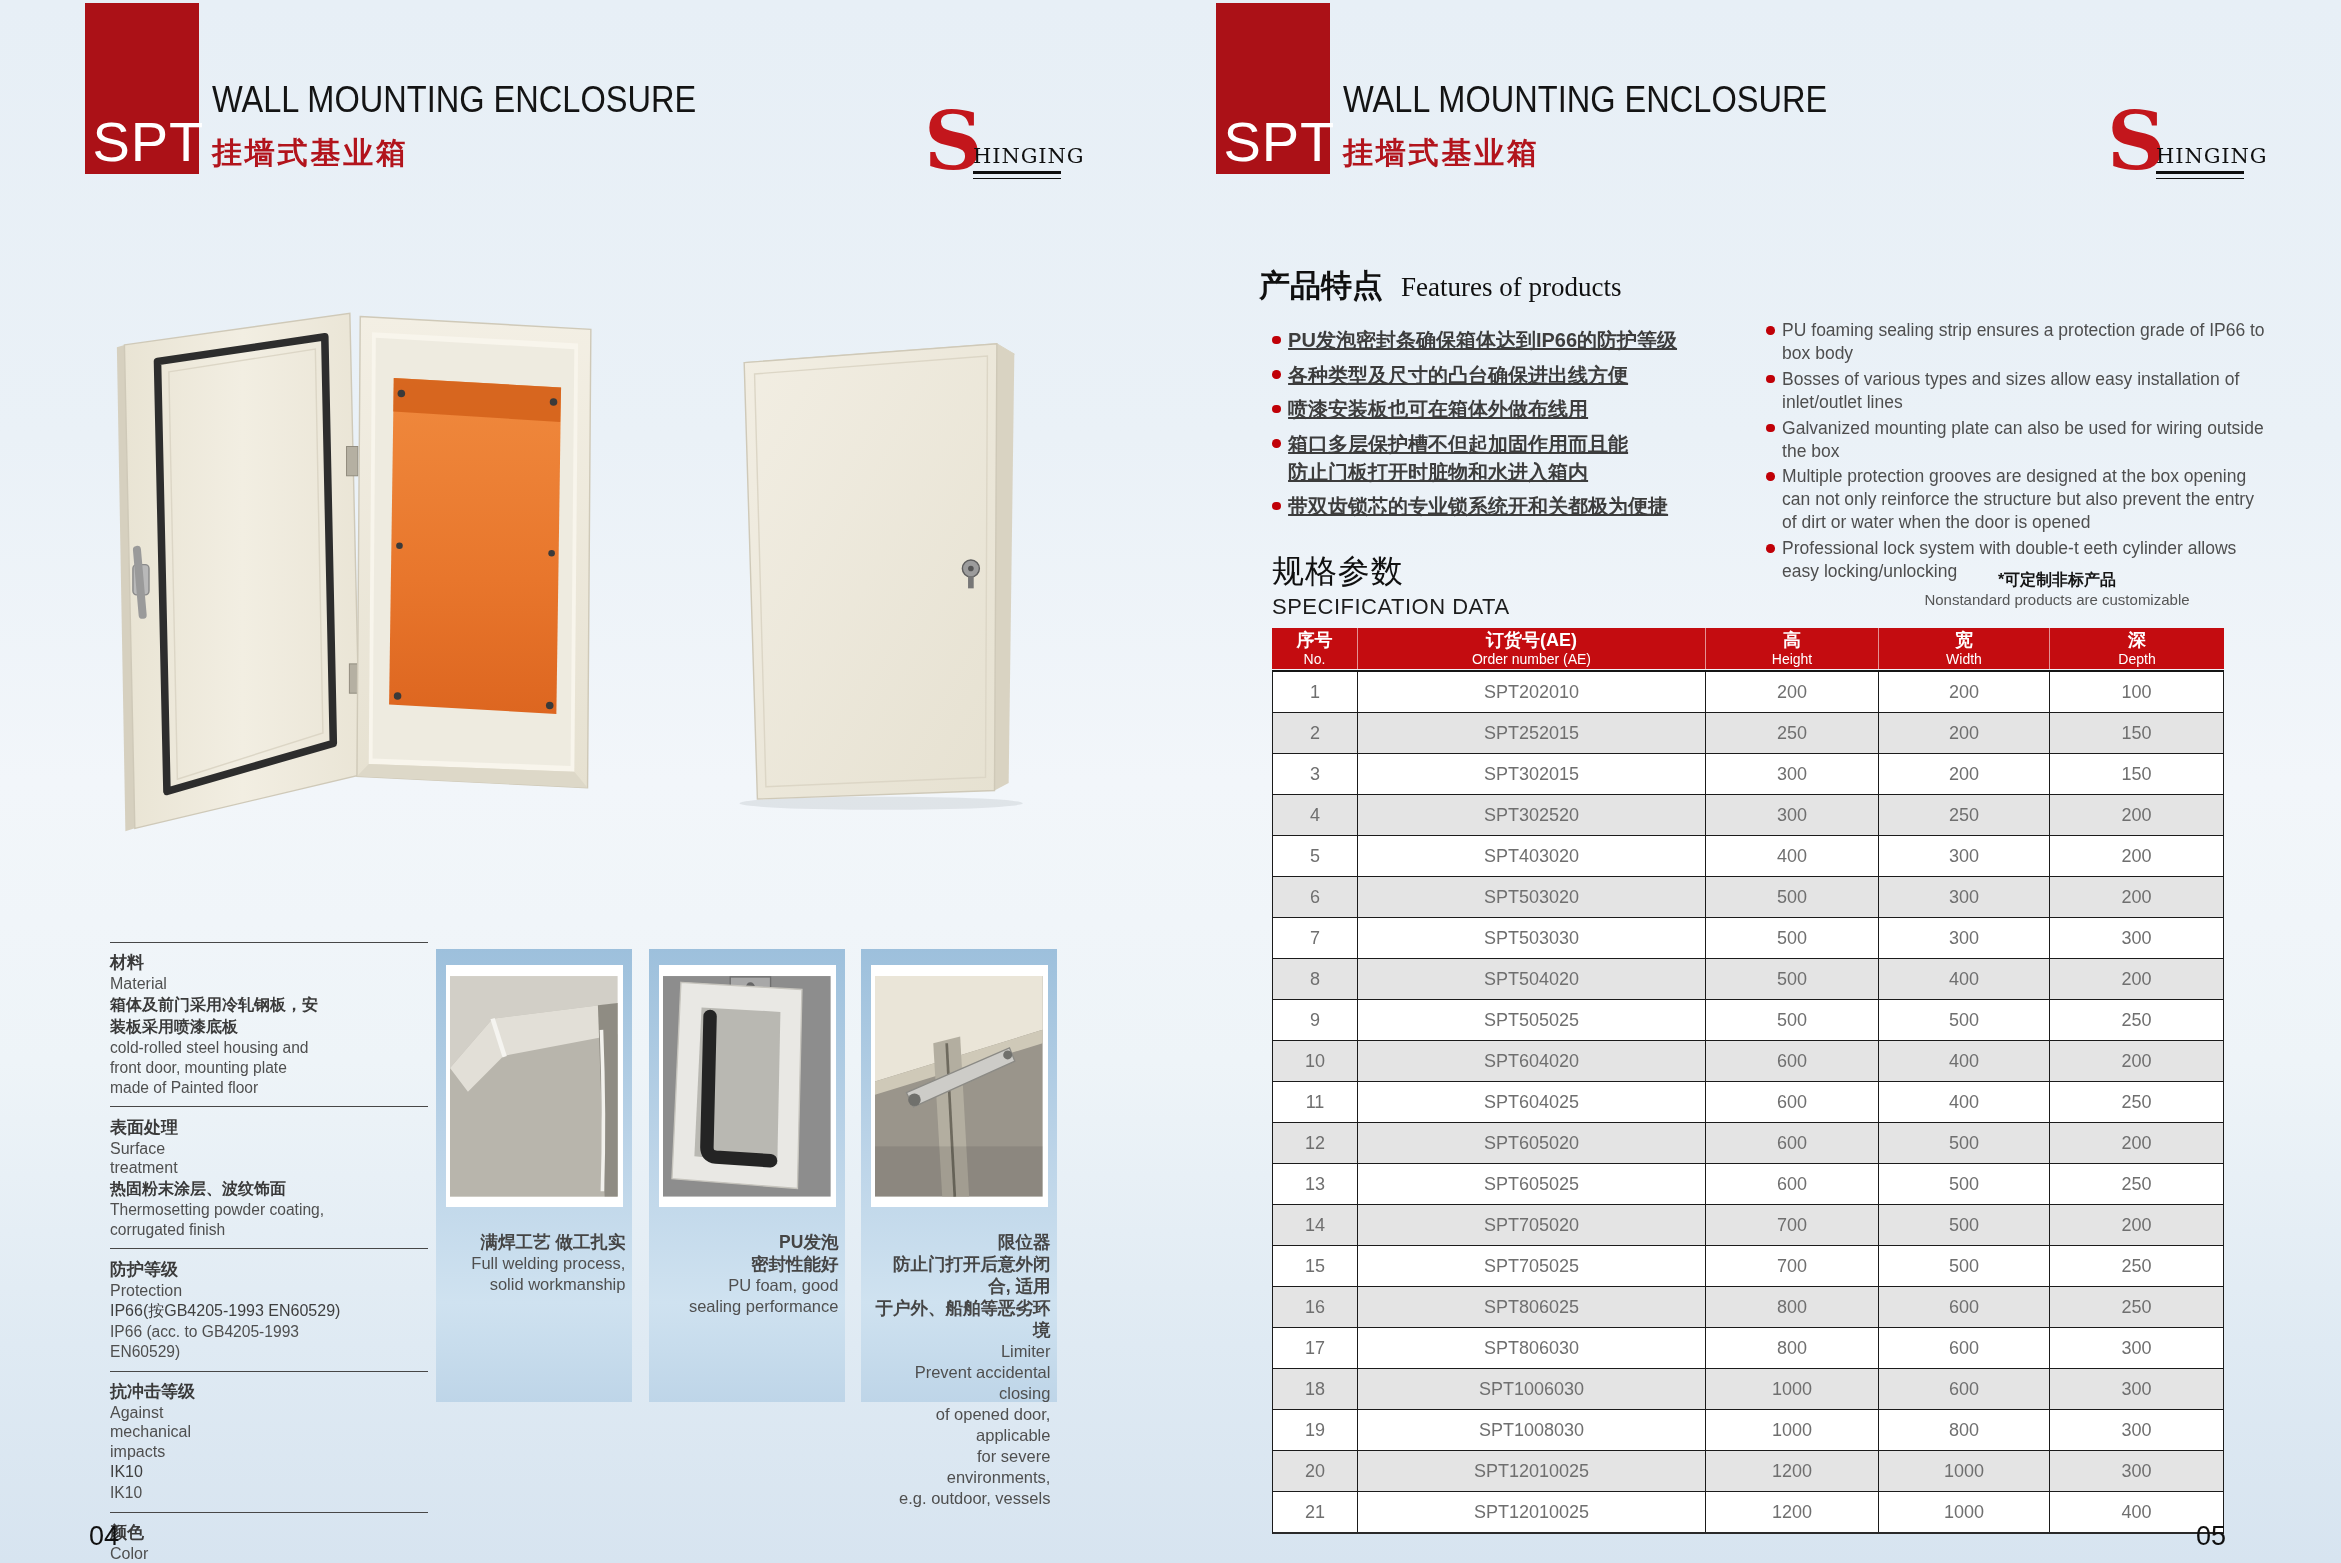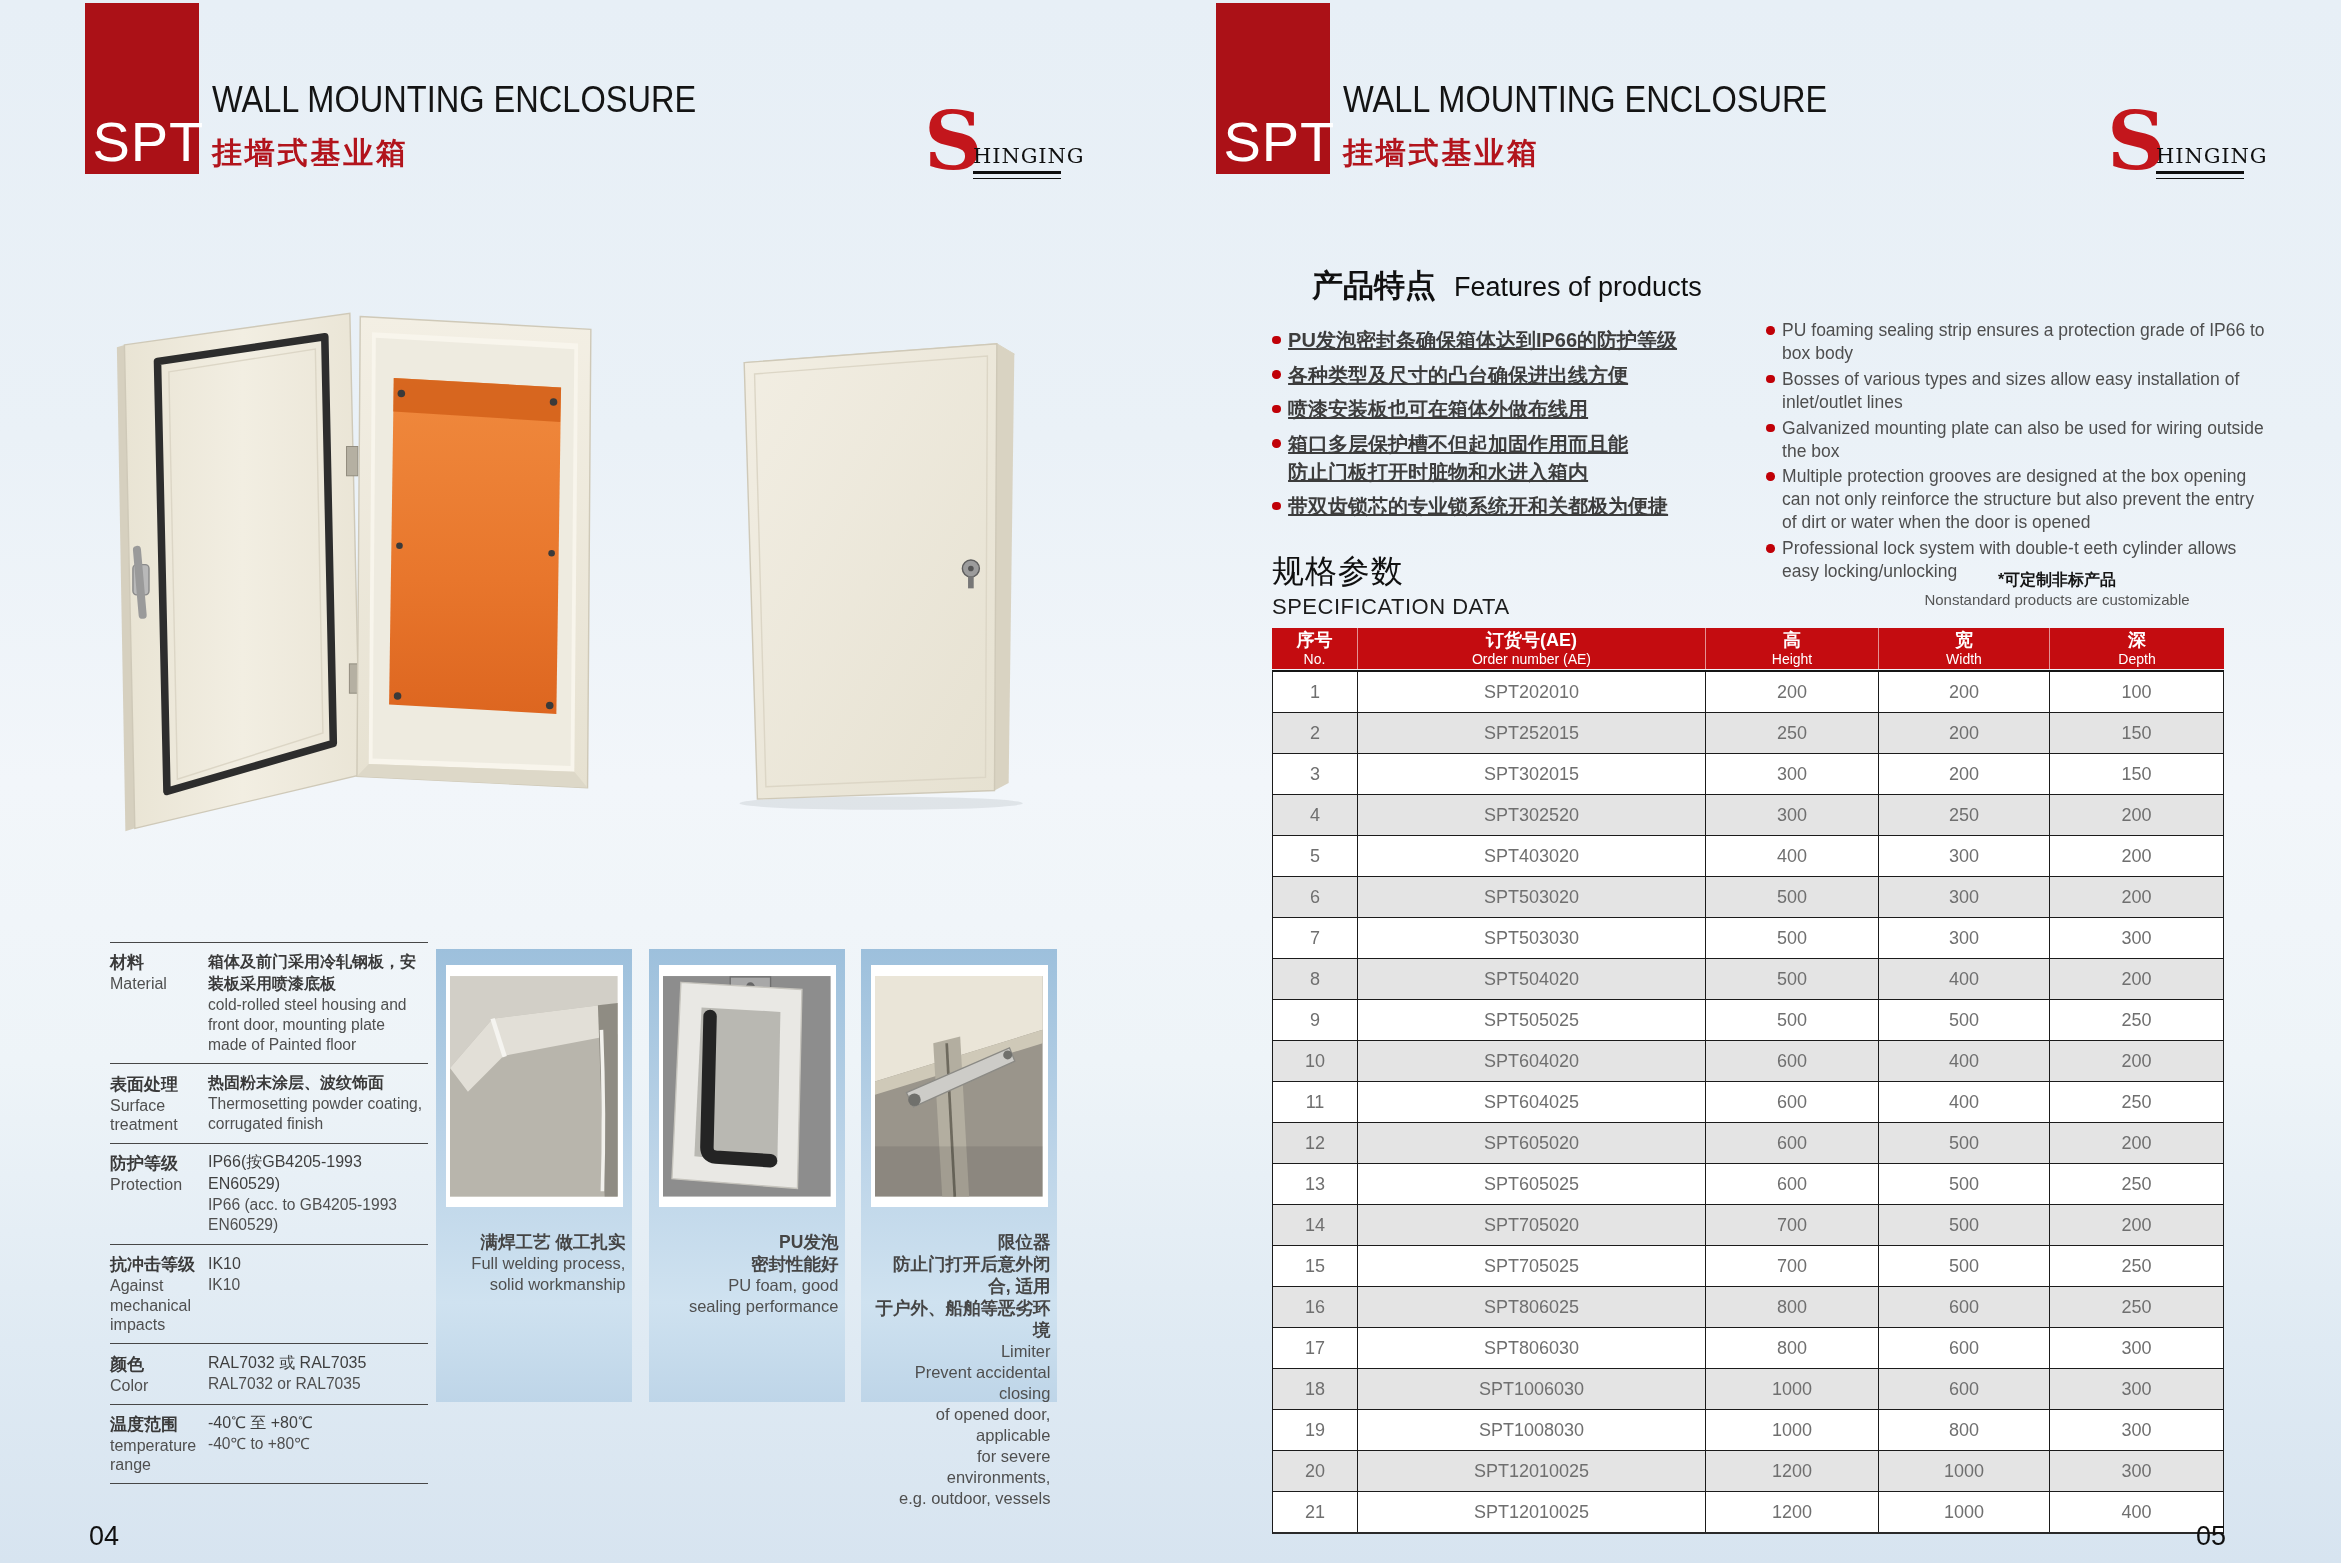--- a/index.html
+++ b/index.html
@@ -17,38 +17,38 @@
   .logo-s{position:absolute;left:0;top:-9.5px;font-family:"DejaVu Serif",serif;font-weight:700;font-size:81px;line-height:1;color:#c3161c;}
   .logo-text{position:absolute;left:49px;top:35px;font-family:"DejaVu Serif",serif;font-size:21px;color:#0f0f0f;letter-spacing:0.9px;white-space:nowrap;}
   .logo-line1{position:absolute;left:49px;top:62px;width:88px;height:3.3px;background:#0f0f0f;}
   .logo-line2{position:absolute;left:49px;top:69px;width:88px;height:1.4px;background:#0f0f0f;}
   .pagenum{position:absolute;top:1521px;font-size:27px;color:#101010;}
   
   .photo-open{position:absolute;left:111px;top:300px;width:636px;height:560px;}
   .photo-cab{position:absolute;left:730px;top:333px;width:307px;height:480px;}
   
   .left-spec{position:absolute;left:110px;top:942px;width:318px;border-bottom:1.4px solid #474747;}
-  .spec-row{display:flex;border-top:1.4px solid #474747;padding:7.6px 0 8.5px;}
+  .spec-row{display:flex;border-top:1.4px solid #474747;padding:7.6px 0 8.5px;flex-direction:column;}
   .spec-row .lab{width:98px;flex:none;padding-top:1.9px;}
   .spec-row .lab .cn .ln{font-size:17px;font-weight:700;color:#3a3a3a;line-height:22px;}
   .spec-row .lab .en .ln{font-size:16px;color:#4f4f4f;line-height:19.4px;}
   .spec-row .val{flex:1;}
   .spec-row .val .cn .ln{font-size:16px;color:#3f3f3f;line-height:22px;}
   .spec-row .val .en .ln{font-size:15.6px;color:#4f4f4f;line-height:20px;}
   .spec-row .val .bold .ln{font-weight:700;color:#3a3a3a;}
   
   .card{position:absolute;top:949px;width:196px;height:453px;
         background:linear-gradient(180deg,#9dc0dc 0%,#bcd4e8 45%,#cfe2f0 78%,#bed5e8 100%);text-align:right;}
   .card .photo{position:absolute;left:9.5px;top:16px;right:9.5px;height:242px;background:#ffffff;padding:4.7px;box-sizing:border-box;}
   .card .photo svg{display:block;width:100%;height:100%;}
   .card .caption{position:absolute;left:12.3px;top:282px;right:6.6px;}
   .card .caption .cn .ln{font-size:17.5px;font-weight:700;color:#454545;line-height:22px;}
   .card .caption .en .ln{font-size:16.5px;color:#4f4f4f;line-height:21px;}
   
-  .features-title{position:absolute;left:1312px;top:265px;display:flex;align-items:baseline;white-space:nowrap;}
+  .features-title{position:absolute;left:1259px;top:265px;display:flex;align-items:baseline;white-space:nowrap;font-family:Liberation Serif, serif;}
   .features-title .cn{font-size:31px;font-weight:700;color:#101010;}
   .features-title .en{font-size:27px;color:#101010;margin-left:18px;}
   .feat-col{position:absolute;display:flex;flex-direction:column;}
   .feat-cn{left:1272px;top:326px;width:496px;gap:6.6px;}
   .feat-en{left:1766px;top:319px;width:501px;gap:2.8px;}
   .feat-item{display:flex;}
   .feat-item .dot{flex:none;width:8.5px;height:8.5px;border-radius:50%;background:#c00007;margin-right:7.6px;}
   .feat-cn .feat-item .dot{margin-top:9.5px;}
   .feat-en .feat-item .dot{margin-top:7px;}
   .feat-cn .txt .ln{font-size:20px;font-weight:600;color:#3d3d3d;line-height:28px;text-decoration:underline;}

